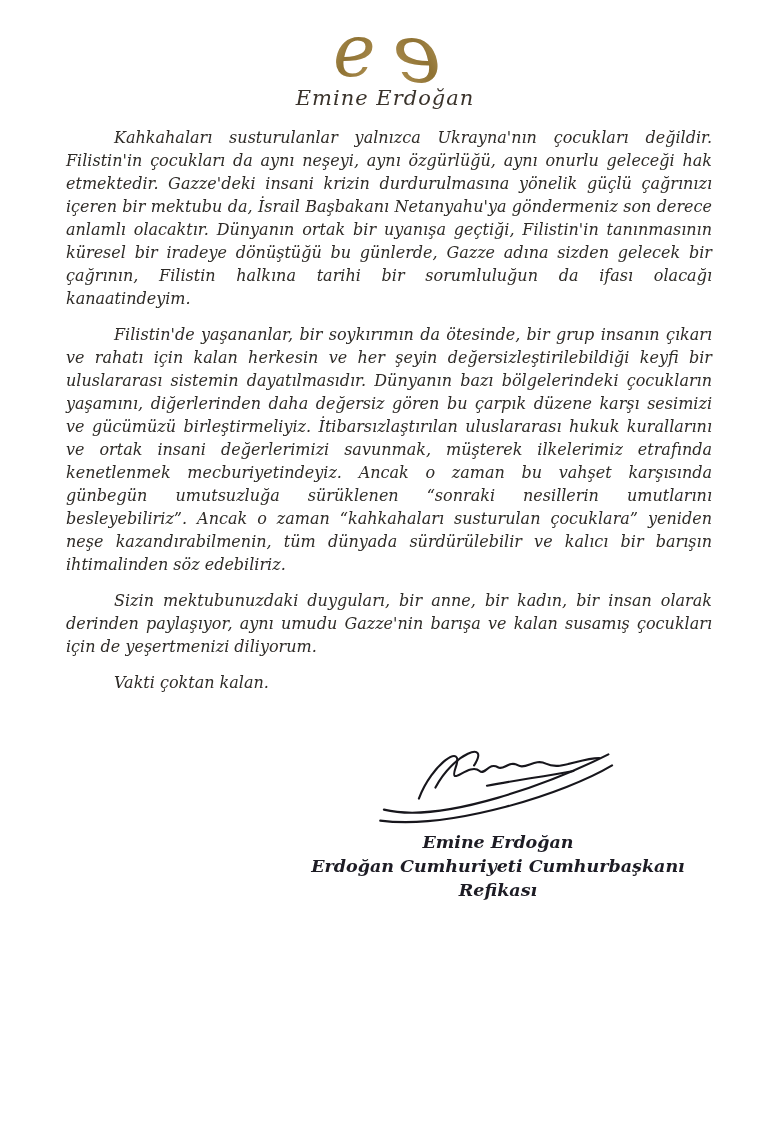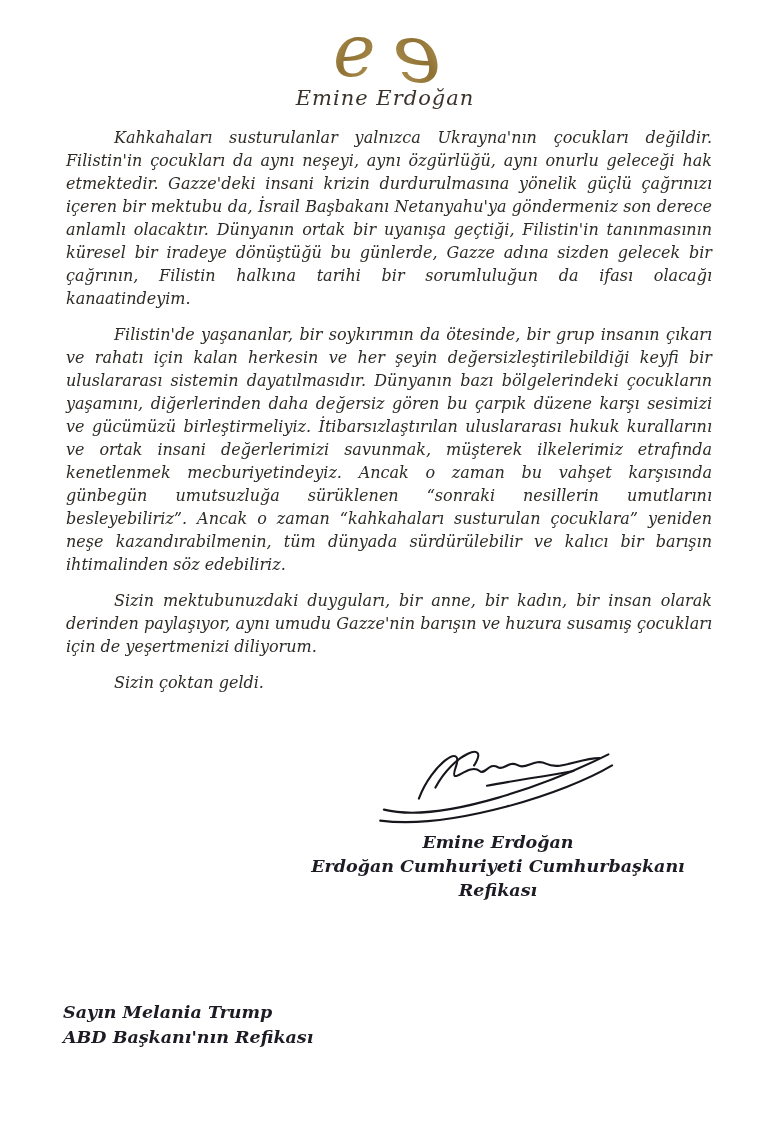--- a/index.html
+++ b/index.html
@@ -80,36 +80,32 @@
       <g transform="translate(124,0) scale(-1,1)">
         <text x="6" y="72" font-family="DejaVu Serif, serif" font-style="italic" font-size="82" fill="url(#goldgrad)">e</text>
       </g>
     </svg>
     <div class="wordmark">Emine Erdoğan</div>
   </div>
 
   <div class="body-text">
     <p>Kahkahaları susturulanlar yalnızca Ukrayna'nın çocukları değildir. Filistin'in çocukları da aynı neşeyi, aynı özgürlüğü, aynı onurlu geleceği hak etmektedir. Gazze'deki insani krizin durdurulmasına yönelik güçlü çağrınızı içeren bir mektubu da, İsrail Başbakanı Netanyahu'ya göndermeniz son derece anlamlı olacaktır. Dünyanın ortak bir uyanışa geçtiği, Filistin'in tanınmasının küresel bir iradeye dönüştüğü bu günlerde, Gazze adına sizden gelecek bir çağrının, Filistin halkına tarihi bir sorumluluğun da ifası olacağı kanaatindeyim.</p>
     <p>Filistin'de yaşananlar, bir soykırımın da ötesinde, bir grup insanın çıkarı ve rahatı için kalan herkesin ve her şeyin değersizleştirilebildiği keyfi bir uluslararası sistemin dayatılmasıdır. Dünyanın bazı bölgelerindeki çocukların yaşamını, diğerlerinden daha değersiz gören bu çarpık düzene karşı sesimizi ve gücümüzü birleştirmeliyiz. İtibarsızlaştırılan uluslararası hukuk kurallarını ve ortak insani değerlerimizi savunmak, müşterek ilkelerimiz etrafında kenetlenmek mecburiyetindeyiz. Ancak o zaman bu vahşet karşısında günbegün umutsuzluğa sürüklenen “sonraki nesillerin umutlarını besleyebiliriz”. Ancak o zaman “kahkahaları susturulan çocuklara” yeniden neşe kazandırabilmenin, tüm dünyada sürdürülebilir ve kalıcı bir barışın ihtimalinden söz edebiliriz.</p>
-    <p>Sizin mektubunuzdaki duyguları, bir anne, bir kadın, bir insan olarak derinden paylaşıyor, aynı umudu Gazze'nin barışın ve huzura susamış çocukları için de yeşertmenizi diliyorum.</p>
-    <p class="no-justify">Sizin çoktan geldi.</p>
+    <p>Sizin mektubunuzdaki duyguları, bir anne, bir kadın, bir insan olarak derinden paylaşıyor, aynı umudu Gazze'nin barışa ve kalan susamış çocukları için de yeşertmenizi diliyorum.</p>
+    <p class="no-justify">Vakti çoktan kalan.</p>
   </div>
 
   <div class="sig-area">
     <svg class="sig-scrawl" width="252" height="92" viewBox="0 0 260 100" aria-hidden="true">
       <g fill="none" stroke="#17161c" stroke-width="2.3" stroke-linecap="round">
         <path d="M6,80 C70,96 190,50 250,20"></path>
         <path d="M2,92 C80,102 204,62 254,32"></path>
         <path d="M44,68 C58,30 94,6 84,34 C76,58 98,28 110,38 C116,43 120,28 130,34 C136,38 142,26 152,32 C160,37 170,24 182,30 C198,38 218,24 240,24"></path>
         <path d="M62,56 C82,18 122,4 104,32"></path>
         <path d="M118,54 C150,48 180,44 212,38"></path>
       </g>
     </svg>
     <div class="sig-name">Emine Erdoğan</div>
     <div class="sig-title">Erdoğan Cumhuriyeti Cumhurbaşkanı Refikası</div>
   </div>
 
-  <div class="recipient">
-    <div>Sayın Melania Trump</div>
-    <div>ABD Başkanı'nın Refikası</div>
-  </div>
 
 </div>
 
 </body></html>

